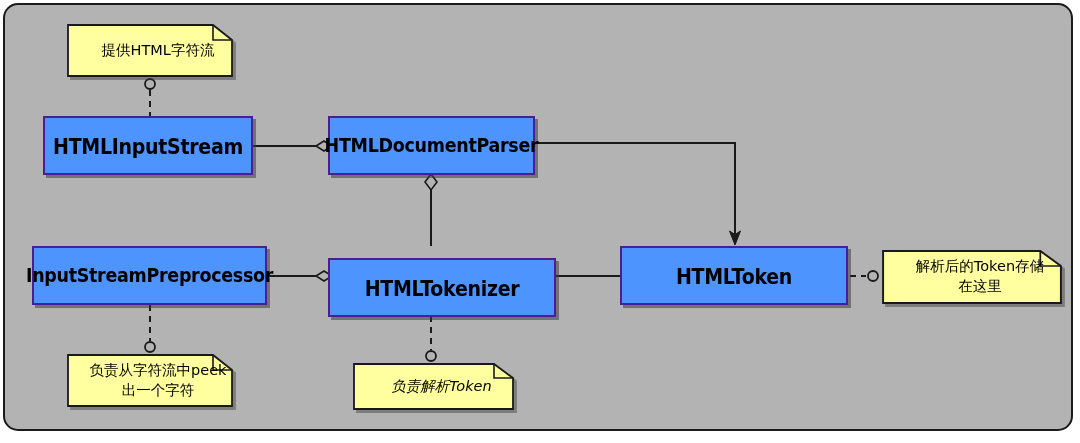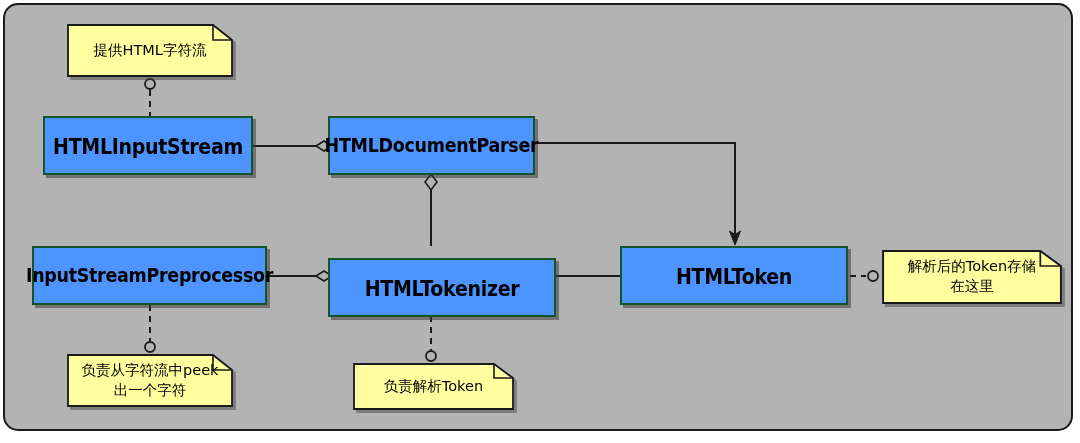--- a/index.html
+++ b/index.html
@@ -33,21 +33,21 @@
     left: 0;
     top: 0;
     width: 1080px;
     height: 443px;
     pointer-events: none;
   }
   
   .class-box {
     position: absolute;
     background: #4d94ff;
-    border: 2px solid #14532d;
+    border: 2px solid #4c1d95;
     box-sizing: border-box;
     display: flex;
     align-items: center;
     justify-content: center;
     box-shadow: 3px 3px 0 rgba(60,60,60,0.55);
     z-index: 3;
   }
   .class-box .class-label {
     font-family: "DejaVu Sans", sans-serif;
     font-weight: bold;
@@ -81,20 +81,21 @@
     flex-direction: column;
     align-items: center;
     justify-content: center;
     font-family: "DejaVu Sans", sans-serif;
     font-size: 14.5px;
     color: #000000;
     line-height: 1.35;
     text-align: left;
     padding: 16px 8px;
     box-sizing: border-box;
+    margin-left: 8px;
   }
   .note-text .line { white-space: nowrap; }
 </style>
 </head>
 <body>
 
 <div id="canvas-root">
   <div class="diagram-surface"></div>
 
   <svg class="connectors" viewBox="0 0 1080 443" xmlns="http://www.w3.org/2000/svg">
@@ -181,21 +182,21 @@
     <svg class="note-shape" viewBox="0 0 166 53" preserveAspectRatio="none">
       <path d="M1,1 L146,1 L165,16 L165,52 L1,52 Z" fill="#ffffa0" stroke="#1a1a1a" stroke-width="1.8"></path>
       <path d="M146,1 L146,16 L165,16" fill="none" stroke="#1a1a1a" stroke-width="1.6"></path>
     </svg>
     <div class="note-text">
       <span class="line">负责从字符流中peek</span>
       <span class="line">出一个字符</span>
     </div>
   </div>
 
-  <div class="note-box" style="left:353px; top:363px; width:161px; height:47px;">
+  <div class="note-box" style="left:353px; top:363px; width:161px; height:47px;font-style:italic;">
     <svg class="note-shape" viewBox="0 0 161 47" preserveAspectRatio="none">
       <path d="M1,1 L141,1 L160,15 L160,46 L1,46 Z" fill="#ffffa0" stroke="#1a1a1a" stroke-width="1.8"></path>
       <path d="M141,1 L141,15 L160,15" fill="none" stroke="#1a1a1a" stroke-width="1.6"></path>
     </svg>
     <div class="note-text">
       <span class="line">负责解析Token</span>
     </div>
   </div>
 
   <div class="note-box" style="left:882px; top:250px; width:180px; height:54px;">

